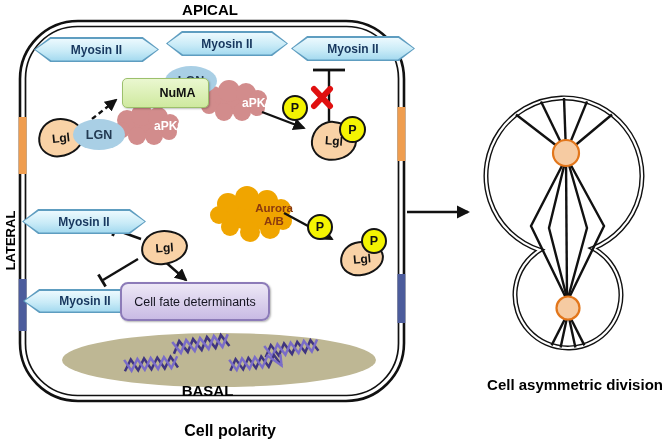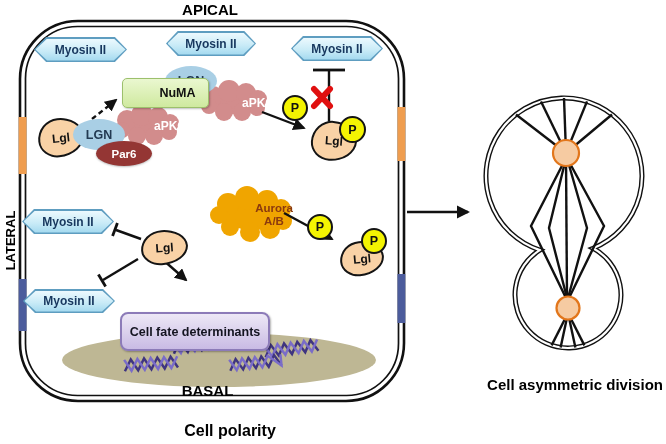--- a/index.html
+++ b/index.html
@@ -4,21 +4,21 @@
 <style>
   html,body{margin:0;padding:0;background:#fff;}
   #stage{
     position:relative;width:666px;height:444px;background:#fff;overflow:hidden;
     font-family:"Liberation Sans", sans-serif;
   }
   .abs{position:absolute;}
   svg{position:absolute;left:0;top:0;}
   .lbl{font-weight:bold;color:#000;display:flex;align-items:center;justify-content:center;text-align:center;line-height:1.05;}
   
-  .hex{position:absolute;}
+  .hex{position:absolute;padding-left:32px;}
   .hex .hx-border{position:absolute;inset:0;background:#5E9DC0;
     clip-path:polygon(0% 50%,13% 0%,87% 0%,100% 50%,87% 100%,13% 100%);}
   .hex .hx-fill{position:absolute;inset:1.5px;background:linear-gradient(180deg,#ECF9FE 0%,#C9EBF7 55%,#A3D9EF 100%);
     clip-path:polygon(0% 50%,13% 0%,87% 0%,100% 50%,87% 100%,13% 100%);}
   .hex .hx-text{position:absolute;inset:0;display:flex;align-items:center;justify-content:center;
     font-weight:bold;font-size:12px;color:#17375E;}
   
   .ell{position:absolute;border-radius:50%;display:flex;align-items:center;justify-content:center;font-weight:bold;}
   .lgn{background:#A9CFE5;color:#223A52;font-size:12.5px;}
   .par6{background:#943634;color:#fff;font-size:11.5px;box-shadow:0 1px 2px rgba(0,0,0,.25);}
@@ -32,22 +32,22 @@
     display:flex;align-items:center;justify-content:center;font-weight:bold;font-size:12px;color:#111;}
   
   .pchip{position:absolute;background:#F4F402;border:2.2px solid #141414;border-radius:50%;
     display:flex;align-items:center;justify-content:center;font-weight:bold;font-size:12.5px;color:#111;}
   
   .cloudlbl{position:absolute;display:flex;flex-direction:column;align-items:center;justify-content:center;
     font-weight:bold;color:#fff;font-size:12px;line-height:1.1;padding-left:21px;}
   .auroralbl{color:#8B3A0E;font-size:11.5px;}
   
   .cfd{position:absolute;background:linear-gradient(180deg,#EDE8F6,#C9BBE4);border:2px solid #8C7BB8;border-radius:8px;
-    display:flex;align-items:center;justify-content:center;font-weight:bold;font-size:12.5px;color:#141420;
-    box-shadow:1px 1px 2px rgba(0,0,0,.3);margin-top:30px;}
+    display:flex;align-items:center;justify-content:center;font-weight:normal;font-size:12.5px;color:#141420;
+    box-shadow:1px 1px 2px rgba(0,0,0,.3);}
   .regionlbl{font-size:15px;}
   .caplbl{font-size:16px;}
   .capr{font-size:15px;}
 </style>
 </head>
 <body>
 
 <div id="stage">
 
   <svg width="666" height="444" viewBox="0 0 666 444">
@@ -197,21 +197,20 @@
     <div class="hx-border"></div>
       <div class="hx-fill"></div>
     <div class="hx-text">Myosin II</div>
   </div>
 
   <div class="ell lgn" style="left:165px;top:66px;width:52px;height:30px;">LGN</div>
   <div class="numa" style="left:122px;top:78px;width:61px;height:28px;">NuMA</div>
   <div class="cloudlbl" style="left:116px;top:109px;width:66px;height:36px;">aPKC</div>
   <div class="blob" style="left:38px;top:118px;width:42px;height:35px;transform:rotate(-6deg);">Lgl</div>
   <div class="ell lgn" style="left:73px;top:119px;width:52px;height:31px;">LGN</div>
-  <div class="ell par6" style="left:96px;top:141px;width:56px;height:25px;">Par6</div>
 
   <div class="cloudlbl" style="left:203px;top:86px;width:68px;height:36px;">aPKC</div>
   <div class="pchip" style="left:282px;top:95px;width:22px;height:22px;">P</div>
   <div class="blob" style="left:311px;top:121px;width:42px;height:36px;transform:rotate(4deg);">Lgl</div>
   <div class="pchip" style="left:339px;top:116px;width:23px;height:23px;">P</div>
 
   <div class="cloudlbl auroralbl" style="left:214px;top:194px;width:78px;height:42px;">
     <span>Aurora</span>
     <span>A/B</span>
   </div>

